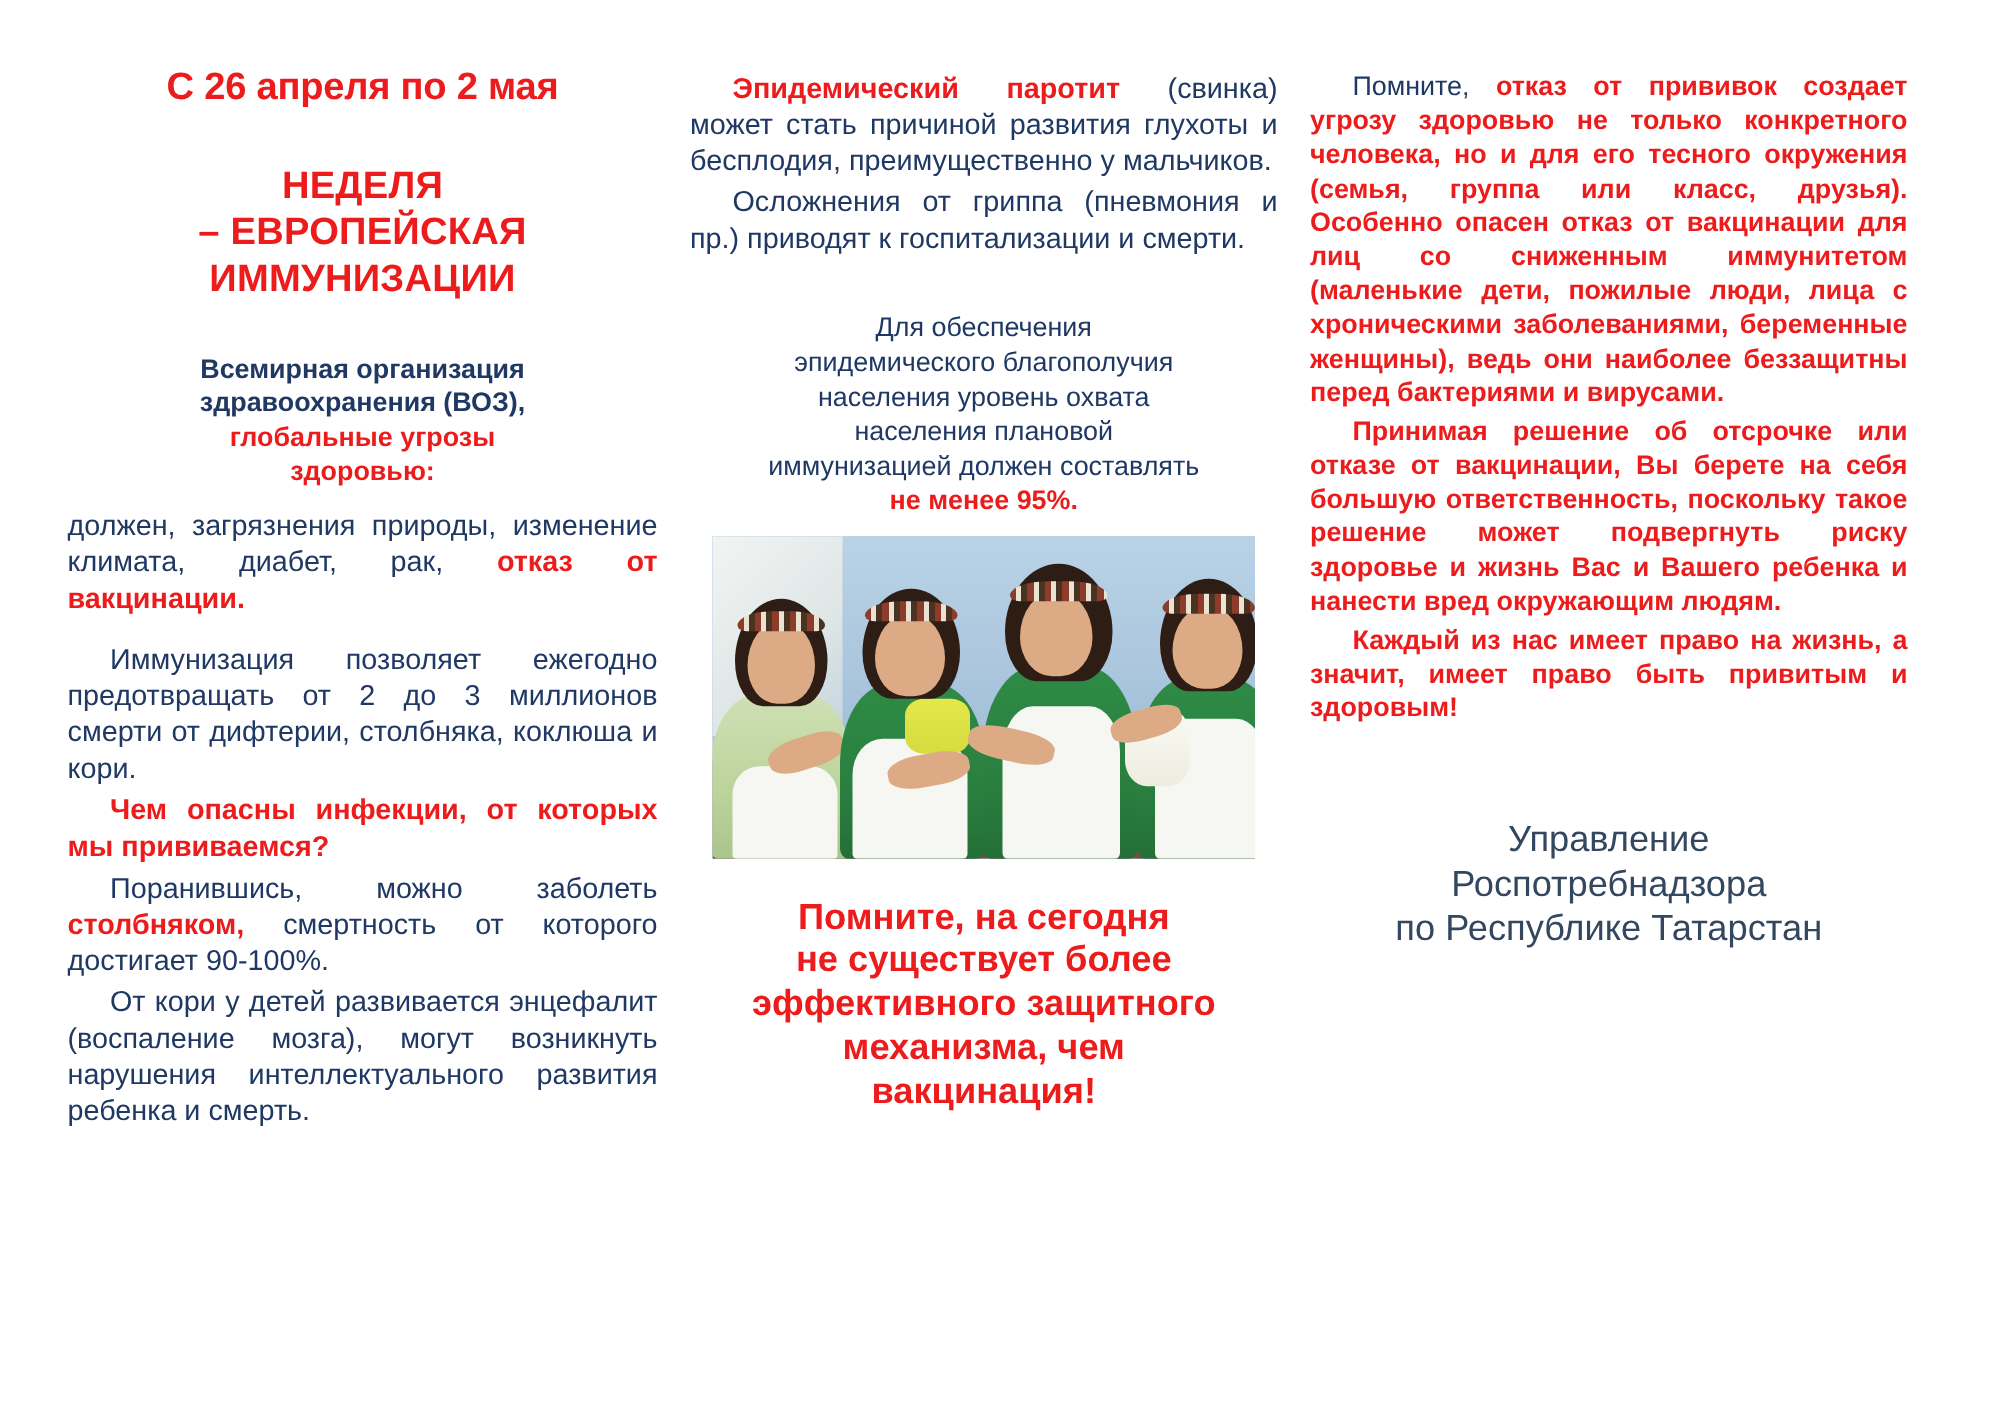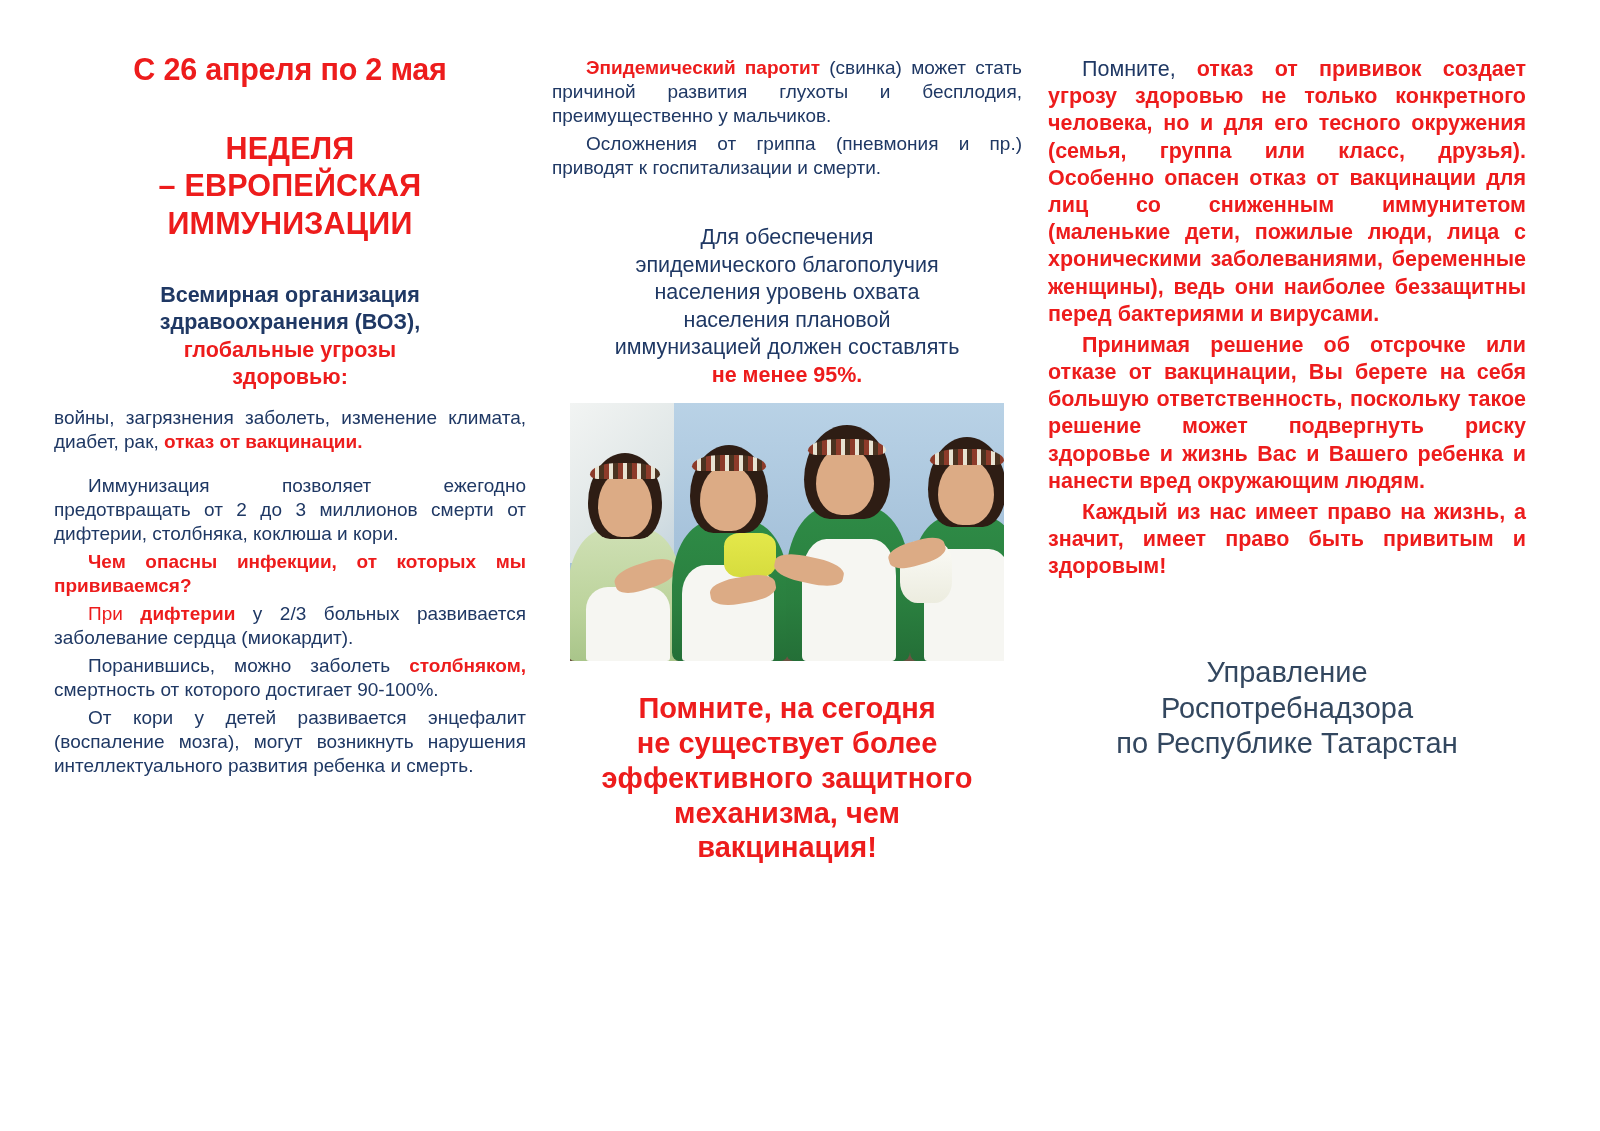--- a/index.html
+++ b/index.html
@@ -58,21 +58,21 @@
     font-size: 21.5px;
     font-weight: bold;
     text-align: center;
     line-height: 1.28;
     margin: 40px 0 0 0;
   }
   .who-heading .red { color: #ED1C1C; }
 
   
   p.body {
-    font-size: 19px;
+    font-size: 23px;
     line-height: 1.265;
     text-align: justify;
     text-justify: inter-word;
     margin: 0;
     text-indent: 34px;
     hyphens: none;
   }
   p.body.tight { text-indent: 0; }
   .red { color: #ED1C1C; }
   .red-b { color: #ED1C1C; font-weight: bold; }
@@ -205,27 +205,26 @@
       <div>ИММУНИЗАЦИИ</div>
     </div>
 
     <div class="who-heading">
       <div>Всемирная организация</div>
       <div>здравоохранения (ВОЗ),</div>
       <div class="red">глобальные угрозы</div>
       <div class="red">здоровью:</div>
     </div>
 
-    <p class="body tight" style="margin-top:14px;"><span>войны, загрязнения заболеть, изменение климата, диабет, рак, </span><span class="red-b">отказ от вакцинации.</span></p>
+    <p class="body tight" style="margin-top:14px;"><span>должен, загрязнения природы, изменение климата, диабет, рак, </span><span class="red-b">отказ от вакцинации.</span></p>
 
     <p class="body" style="margin-top:20px;">Иммунизация позволяет ежегодно предотвращать от 2 до 3 миллионов смерти от дифтерии, столбняка, коклюша и кори.</p>
 
     <p class="body red-b" style="margin-top:4px;">Чем опасны инфекции, от которых мы прививаемся?</p>
 
-    <p class="body" style="margin-top:4px;"><span class="red">При </span><span class="red-b">дифтерии</span><span> у 2/3 больных развивается заболевание сердца (миокардит).</span></p>
 
     <p class="body" style="margin-top:4px;"><span>Поранившись, можно заболеть </span><span class="red-b">столбняком,</span><span> смертность от которого достигает 90-100%.</span></p>
 
     <p class="body" style="margin-top:4px;">От кори у детей развивается энцефалит (воспаление мозга), могут возникнуть нарушения интеллектуального развития ребенка и смерть.</p>
 
     <div class="spacer"></div>
   </div>
 
   <div class="column col-2">
 

